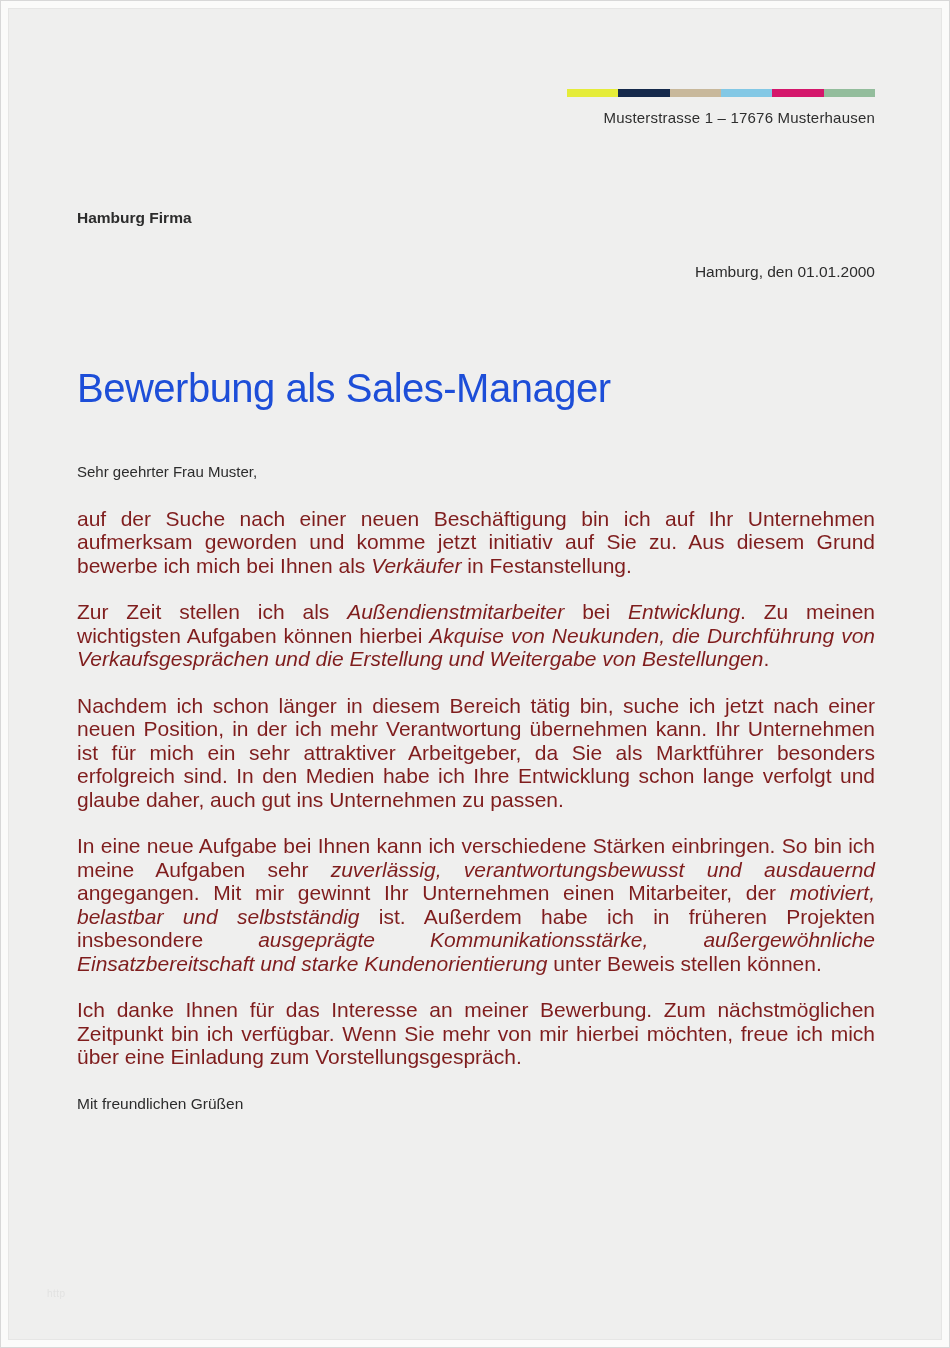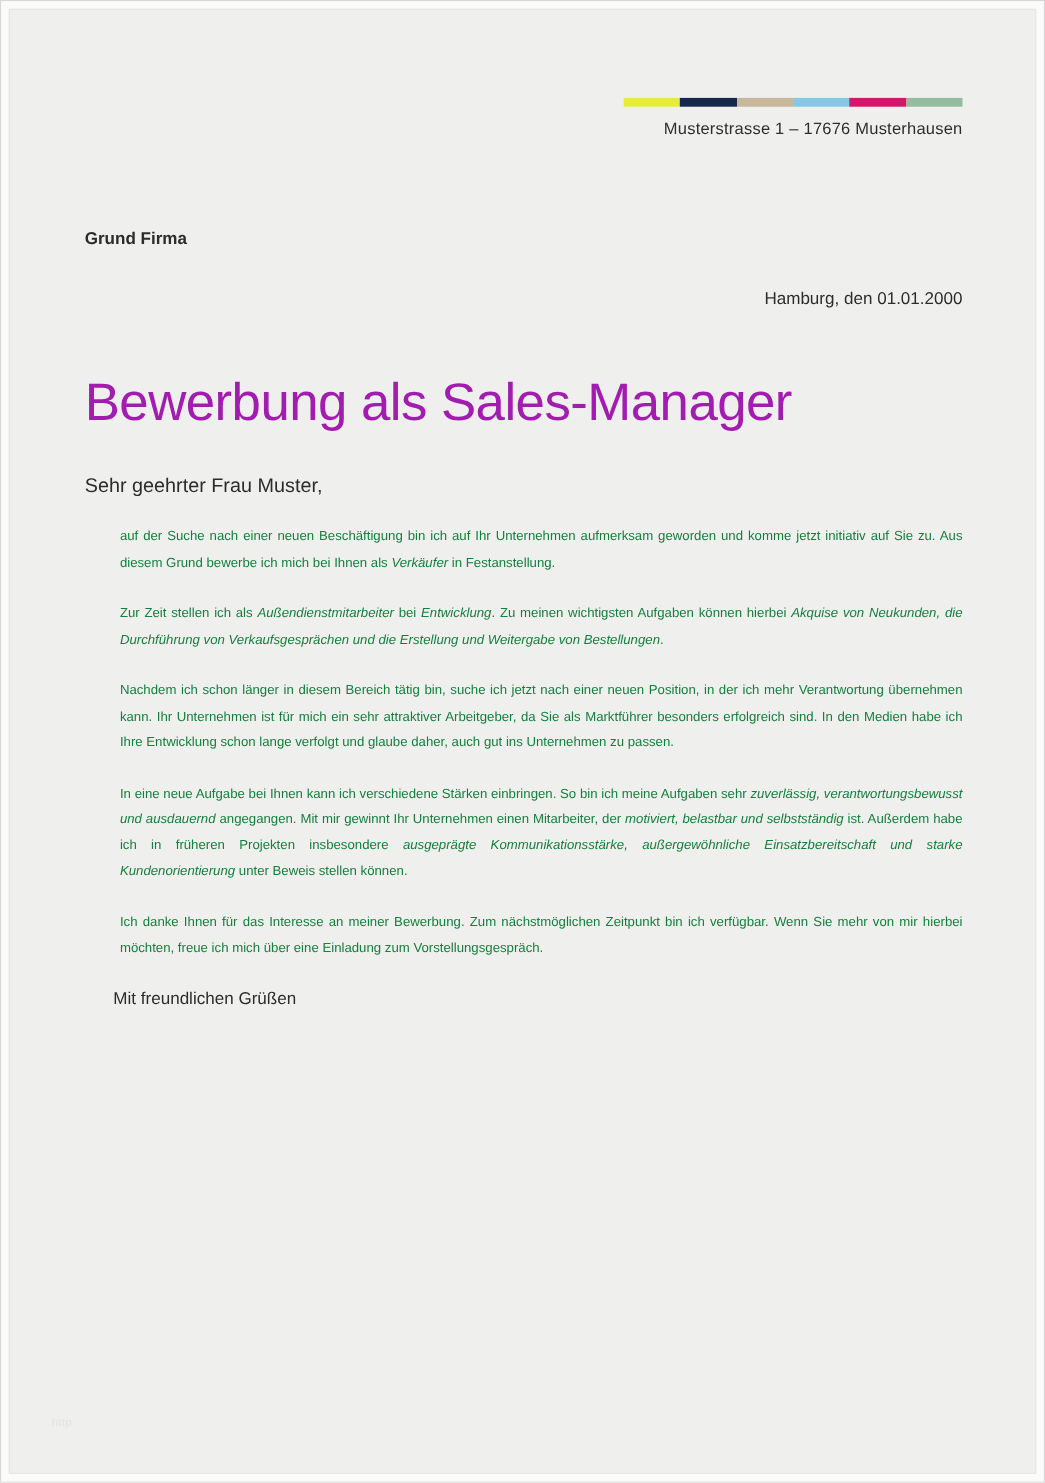--- a/index.html
+++ b/index.html
@@ -54,47 +54,45 @@
   .company { font-weight:bold; }
   
   .dateline {
     margin-top:30px;
     text-align:right;
     font-size:15.5px;
     line-height:23.5px;
   }
   
   .title {
-    margin-top:58px;
-    font-size:48px;
+    margin-top:83px;
+    font-size:40px;
     font-weight:400;
     letter-spacing:-0.5px;
-    color:#a21caf;
+    color:#1d4ed8;
     line-height:1.1;
   }
   
   .salutation {
-    margin-top:36px;
-    font-size:18px;
+    margin-top:50px;
+    font-size:15px;
     line-height:23.5px;
   }
   .para {
     margin-top:23px;
-    font-size:12px;
+    font-size:21px;
     line-height:23.5px;
     text-align:justify;
-    color:#15803d;
-    margin-left:32px;
+    color:#7f1d1d;
   }
   .para em { font-style:italic; }
   .closing {
     margin-top:23px;
     font-size:15.5px;
     line-height:23.5px;
-    margin-left:26px;
   }
   .watermark {
     position:absolute;
     left:38px;
     bottom:40px;
     font-size:10px;
     color:#e2e2e1;
     letter-spacing:0.5px;
   }
 </style>
@@ -110,21 +108,21 @@
           <div class="stripe-seg" style="background: rgb(21, 41, 75);"></div>
           <div class="stripe-seg" style="background: rgb(200, 184, 155);"></div>
           <div class="stripe-seg" style="background: rgb(131, 200, 229);"></div>
           <div class="stripe-seg" style="background: rgb(212, 23, 107);"></div>
           <div class="stripe-seg" style="background: rgb(147, 189, 156);"></div>
         </div>
       <div class="addr">Musterstrasse 1 – 17676 Musterhausen</div>
     </header>
 
     <section class="recipient">
-      <div class="company">Grund Firma</div>
+      <div class="company">Hamburg Firma</div>
     </section>
 
     <div class="dateline">Hamburg, den 01.01.2000</div>
 
     <h2 class="title">Bewerbung als Sales-Manager</h2>
 
     <div class="salutation">Sehr geehrter Frau Muster,</div>
 
     <div id="paragraphs">
         <p class="para"><span>auf der Suche nach einer neuen Beschäftigung bin ich auf Ihr Unternehmen aufmerksam geworden und komme jetzt initiativ auf Sie zu. Aus diesem Grund bewerbe ich mich bei Ihnen als </span><em>Verkäufer</em><span> in Festanstellung.</span></p>

